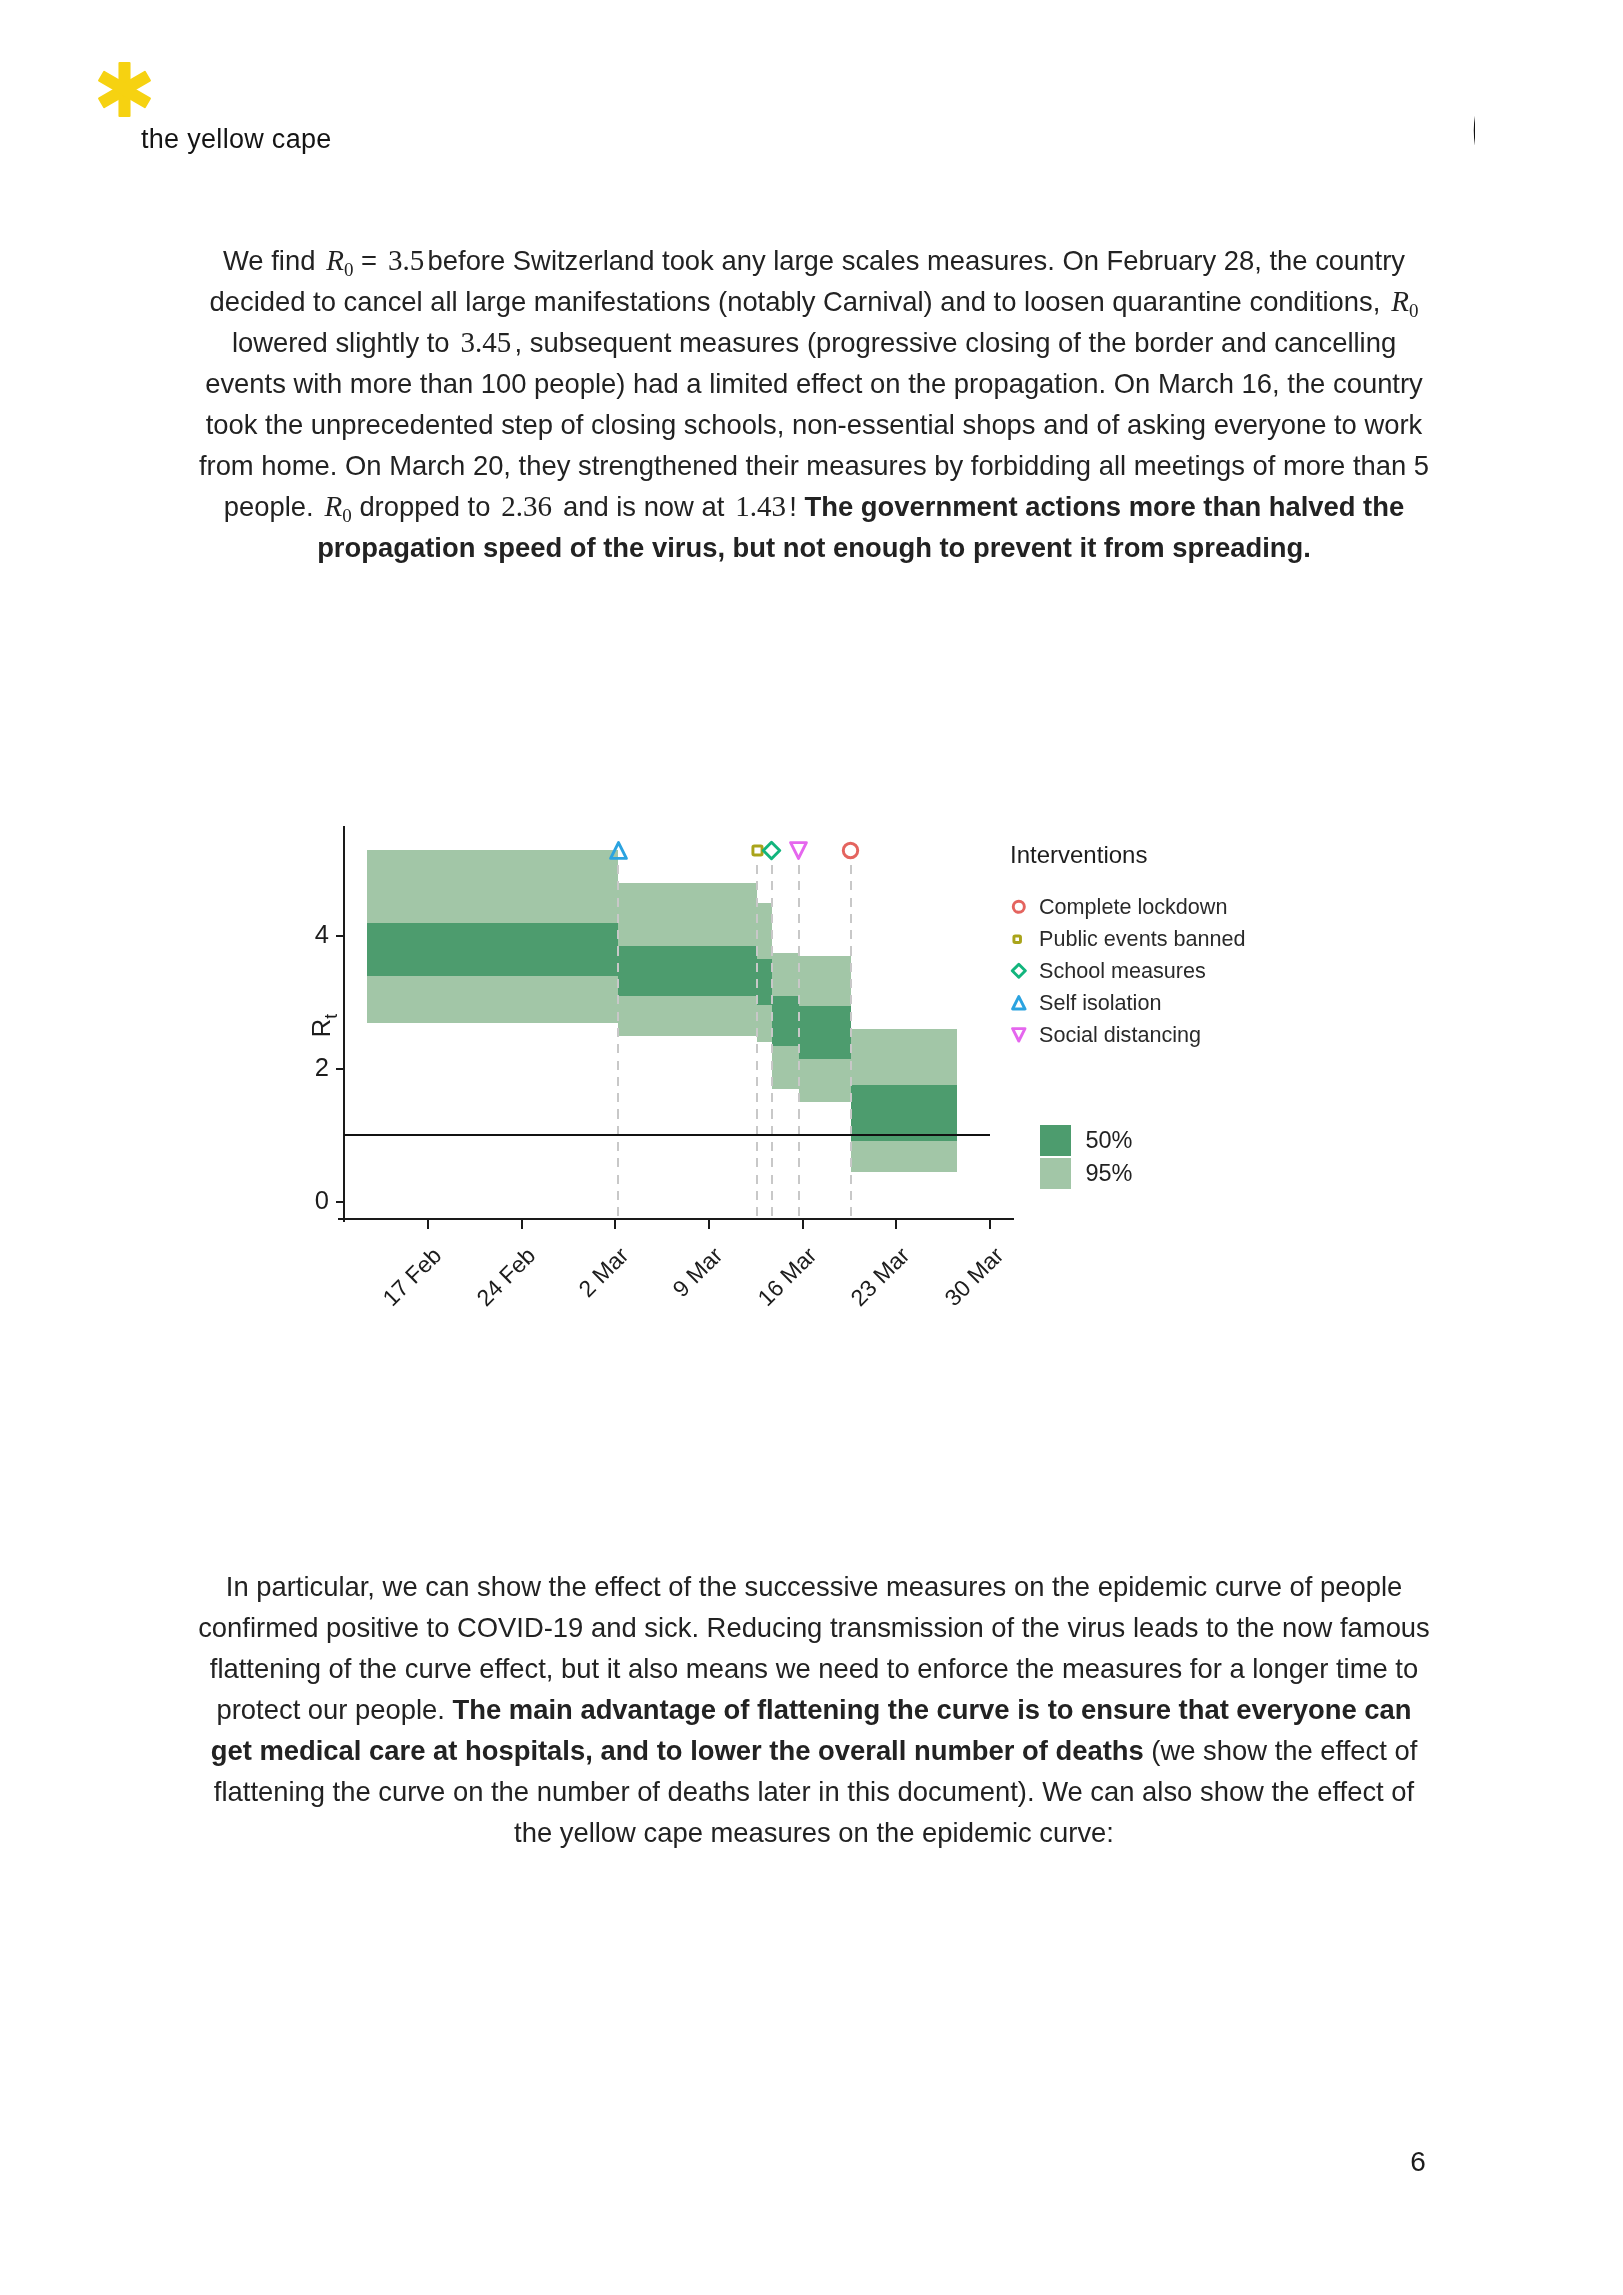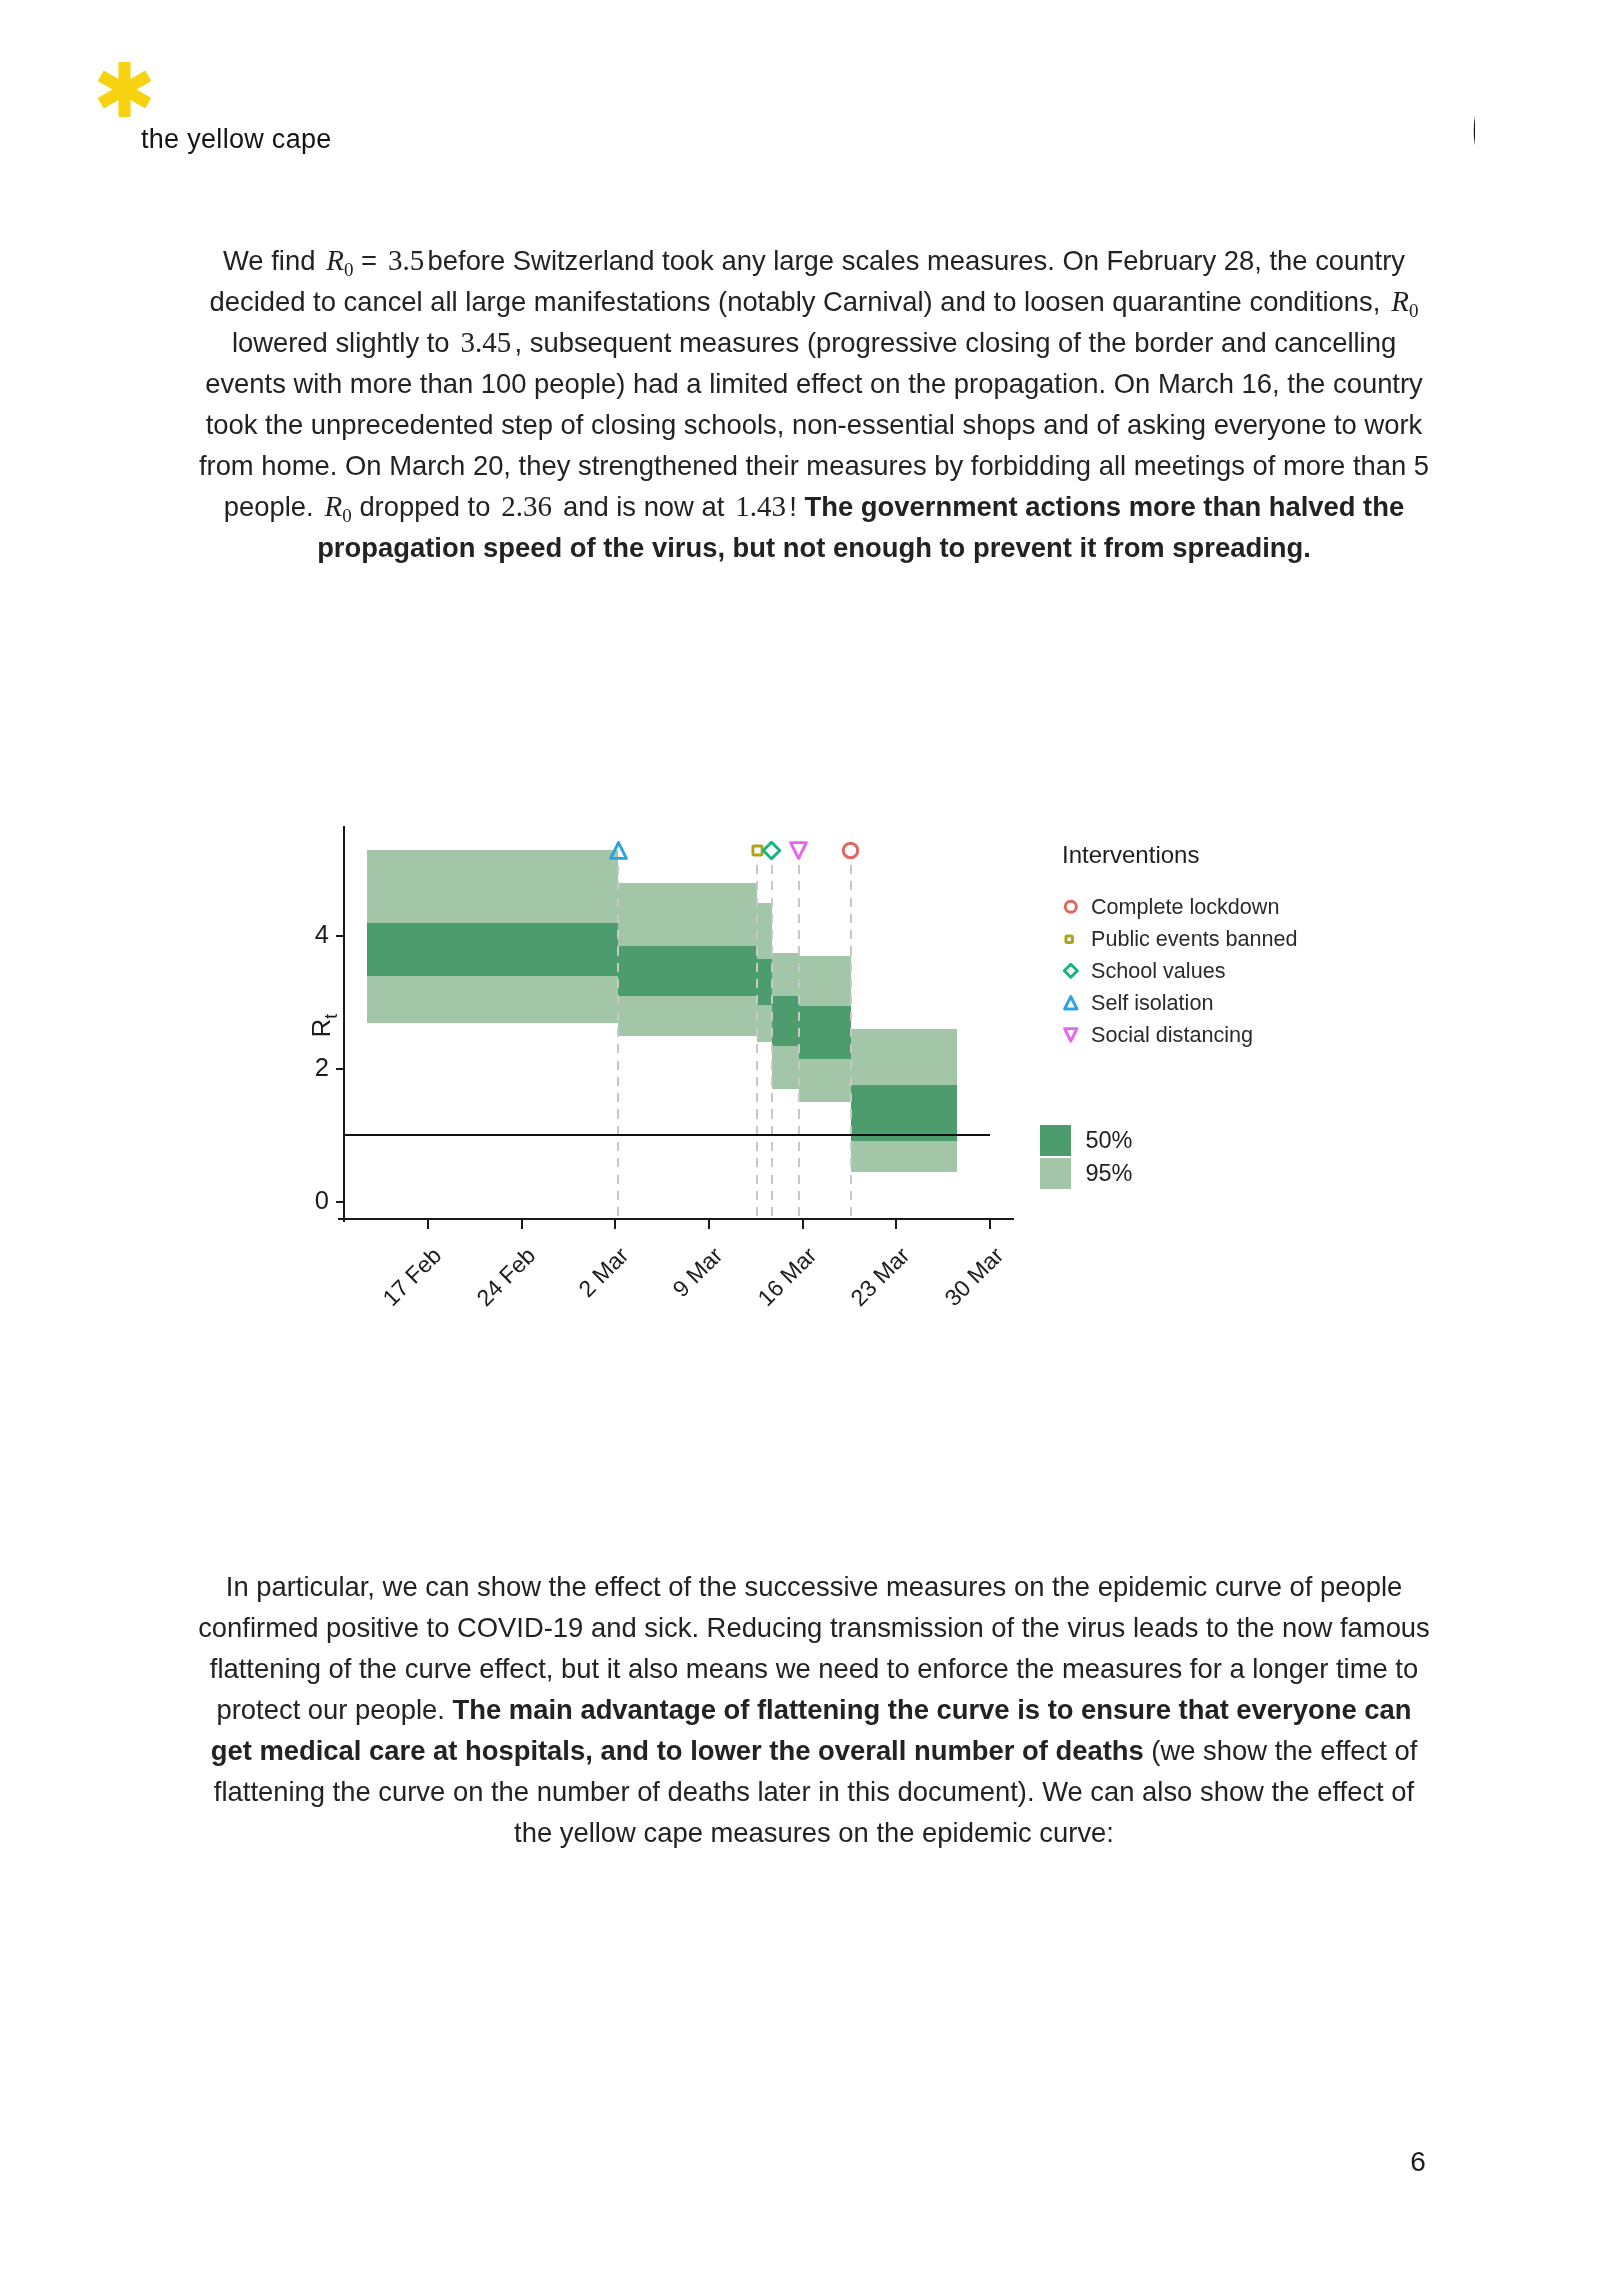--- a/index.html
+++ b/index.html
@@ -27,21 +27,21 @@
   .hline{position:absolute;height:2.6px;background:#111;}
   .ytick{position:absolute;width:8.5px;height:2px;background:#1a1a1a;left:-8.5px;}
   .yticklab{position:absolute;width:39px;text-align:right;font-size:25.5px;color:#1c1c1c;left:-54px;margin-top:-15.7px;}
   .xtick{position:absolute;width:2px;height:9.1px;background:#1a1a1a;top:390px;}
   .xticklab{position:absolute;width:98px;text-align:right;font-size:23px;color:#1c1c1c;top:412px;
             transform:rotate(-45deg);transform-origin:100% 0;}
   .marker{position:absolute;}
   .ylab{position:absolute;left:-43px;top:178px;width:46px;text-align:center;font-size:26px;color:#1c1c1c;
         transform:rotate(-90deg);}
   .ylab sub{font-size:17.6px;}
-  .legend{position:absolute;left:768px;top:31px;}
+  .legend{position:absolute;left:716px;top:31px;}
   .legend-title{font-size:24px;color:#1d1d1d;margin-bottom:22px;}
   .legend-item{display:flex;align-items:center;height:32px;}
   .legend-item .mk{width:29px;display:flex;align-items:center;}
   .legend-item .lab{font-size:21.6px;color:#2a2a2a;}
   .bands-legend{position:absolute;left:746px;top:314px;}
   .bands-row{display:flex;align-items:center;height:33px;}
   .bands-row .sw{width:31px;height:31px;margin-right:14.4px;}
   .bands-row .lab{font-size:23.5px;color:#222;}
 </style>
 </head>
@@ -162,21 +162,21 @@
               </svg>
             </span>
             <span class="lab">Public events banned</span>
           </div>
           <div class="legend-item">
             <span class="mk">
               <svg width="17.6" height="17.6" viewBox="0 0 27 27" fill="none" stroke="#12b57d" stroke-width="4.5" stroke-linejoin="round">
                 <path d="M 13.5 3.5 L 23.5 13.5 L 13.5 23.5 L 3.5 13.5 Z"></path>
               </svg>
             </span>
-            <span class="lab">School values</span>
+            <span class="lab">School measures</span>
           </div>
           <div class="legend-item">
             <span class="mk">
               <svg width="17.6" height="17.6" viewBox="0 0 27 27" fill="none" stroke="#2ba3e0" stroke-width="4.5" stroke-linejoin="round">
                 <path d="M 13.5 4 L 23 23 L 4 23 Z"></path>
               </svg>
             </span>
             <span class="lab">Self isolation</span>
           </div>
           <div class="legend-item">

